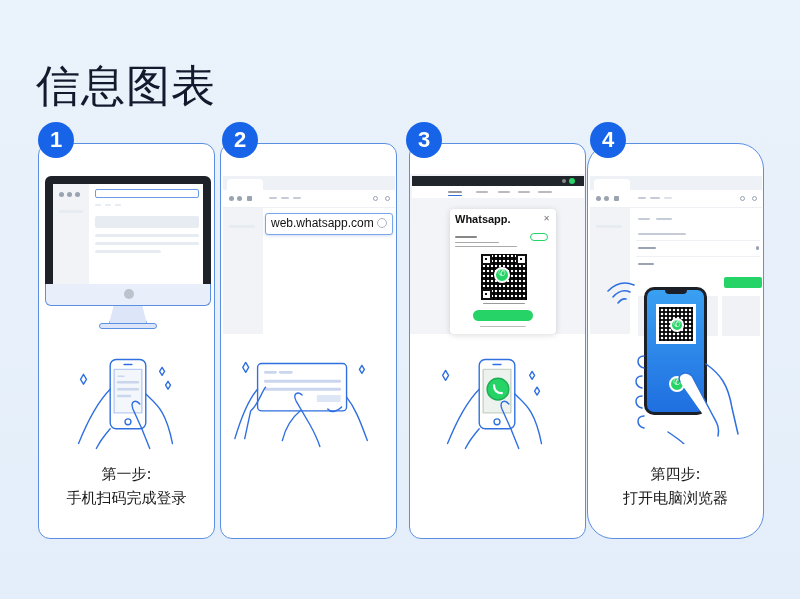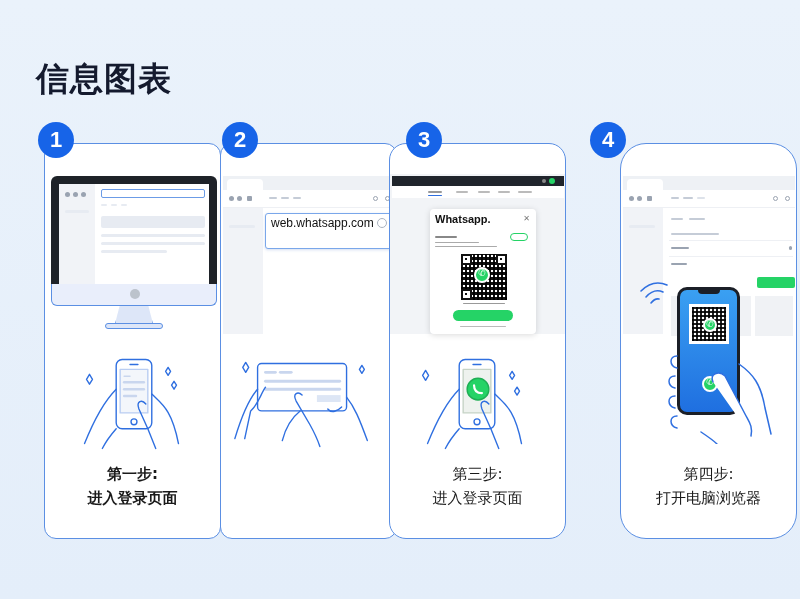--- a/index.html
+++ b/index.html
@@ -4,21 +4,21 @@
 <style>
   * { box-sizing: border-box; margin: 0; padding: 0; }
   html, body { width: 800px; height: 599px; overflow: hidden; }
   body {
     background: linear-gradient(180deg, #eaf2fb 0%, #e4eefa 100%);
     font-family: "DejaVu Sans", "Liberation Sans", sans-serif;
     position: relative;
   }
   .page-title {
     position: absolute; left: 36px; top: 57px;
-    font-size: 33px; font-weight: bold; color: #141a2e; letter-spacing: 1px;
+    font-size: 44px; font-weight: normal; color: #141a2e; letter-spacing: 1px;
   }
   .card {
     position: absolute; top: 143px; width: 177px; height: 396px;
     background: #fff; border: 1.5px solid #5b8fe3; border-radius: 12px;
     overflow: hidden;
   }
   .badge {
     position: absolute; top: 122px; width: 36px; height: 36px; border-radius: 50%;
     background: #1764e8; color: #fff; font-size: 22px; font-weight: bold;
     display: flex; align-items: center; justify-content: center; z-index: 5;
@@ -44,21 +44,21 @@
   .mini-side { position: absolute; left: 0; top: 0; width: 36px; height: 100%; background: #f1f3f7; }
   .bar { position: absolute; background: #e7ebf2; border-radius: 2px; }
   .addr { position: absolute; border: 1.5px solid #6b9be6; border-radius: 2px; background: #fff; }
 
   
   .browser { position: absolute; left: 2px; top: 2px; width: 172px; height: 158px; background: #fff; }
   .tabstrip { position: absolute; left: 0; top: 0; width: 100%; height: 14px; background: #eef1f5; }
   .tab { position: absolute; left: 4px; top: 3px; width: 36px; height: 11px; background: #fff; border-radius: 4px 4px 0 0; }
   .toolbar { position: absolute; left: 0; top: 14px; width: 100%; height: 18px; background: #fff; border-bottom: 1px solid #eef0f4; }
   .tb-ico { position: absolute; top: 6px; width: 5px; height: 5px; border-radius: 50%; background: #9aa3b1; }
-  .url-big { position: absolute; left: 44px; top: 39px; width: 128px; height: 36px; border: 1.5px solid #7aa7ea; border-radius: 3px; background: #fff; box-shadow: 0 1px 3px rgba(80,120,200,0.25); font-size: 12px; color: #111; line-height: 19px; padding-left: 5px; font-family: "Liberation Sans", sans-serif; }
+  .url-big { position: absolute; left: 44px; top: 39px; width: 128px; height: 22px; border: 1.5px solid #7aa7ea; border-radius: 3px; background: #fff; box-shadow: 0 1px 3px rgba(80,120,200,0.25); font-size: 12px; color: #111; line-height: 19px; padding-left: 5px; font-family: "Liberation Sans", sans-serif; }
   .url-big .mag { position: absolute; right: 5px; top: 4px; width: 10px; height: 10px; border: 1.3px solid #aab3c0; border-radius: 50%; }
 
   
   .darkbar { position: absolute; left: 2px; top: 2px; width: 172px; height: 10px; background: #20252c; }
   .navrow { position: absolute; left: 2px; top: 12px; width: 172px; height: 12px; background: #fff; font-size: 4px; color: #555; }
   .dialog { position: absolute; left: 40px; top: 35px; width: 106px; height: 125px; background: #fff; border-radius: 4px; box-shadow: 0 1px 6px rgba(0,0,0,0.15); }
   .wa-title { position: absolute; left: 5px; top: 4px; font-size: 11px; font-weight: bold; color: #111; font-family: "Liberation Sans", sans-serif; }
   .close-x { position: absolute; right: 6px; top: 5px; font-size: 8px; color: #777; }
   .qr { position: absolute; left: 31px; top: 45px; width: 46px; height: 46px;
         background:
@@ -88,21 +88,21 @@
 </head>
 <body>
 
 <div class="page-title">信息图表</div>
 
 <div class="badge" style="left:38px;">1</div>
 <div class="badge" style="left:222px;">2</div>
 <div class="badge" style="left:406px;">3</div>
 <div class="badge" style="left:590px;">4</div>
 
-<div class="card" style="left:44px;font-weight:bold;">
+<div class="card" style="left:38px;">
   <div class="screen-area">
     <div class="monitor">
       <div class="bezel"></div>
       <div class="display">
         <div class="mini-side"></div>
         <div class="tb-ico" style="left:6px;top:8px;"></div>
         <div class="tb-ico" style="left:14px;top:8px;"></div>
         <div class="tb-ico" style="left:22px;top:8px;"></div>
         <div class="addr" style="left:42px;top:5px;width:104px;height:9px;"></div>
         <div class="bar" style="left:6px;top:26px;width:24px;height:3px;"></div>
@@ -133,21 +133,21 @@
     <path d="M72 40 C60 52 50 70 40 95"></path>
     <path d="M108 45 C118 55 128 60 135 95"></path>
     <path d="M102 55 C98 50 92 52 95 60 L104 80 C108 90 110 95 112 100"></path>
     <path d="M72 80 C65 88 60 96 58 100"></path>
     <path d="M42 30 l3 -5 l3 5 l-3 5 z"></path>
     <path d="M122 22 l2.5 -4 l2.5 4 l-2.5 4 z"></path>
     <path d="M128 36 l2.5 -4 l2.5 4 l-2.5 4 z"></path>
   </svg>
   <div class="caption">
     <span class="step">第一步:</span>
-    <span class="desc">进入登录页面</span>
+    <span class="desc">手机扫码完成登录</span>
   </div>
 </div>
 
 <div class="card" style="left:220px;">
   <div class="screen-area">
     <div class="browser">
       <div class="tabstrip">
           <div class="tab"></div>
         </div>
       <div class="toolbar">
@@ -181,21 +181,21 @@
     <path d="M82 46 C78 42 72 44 76 52 L90 76 C95 85 98 92 100 98"></path>
     <path d="M127 48 C135 58 140 70 148 92"></path>
     <path d="M108 60 C112 65 118 62 122 58"></path>
     <path d="M22 18 l3 -5 l3 5 l-3 5 z"></path>
     <path d="M140 20 l2.5 -4 l2.5 4 l-2.5 4 z"></path>
   </svg>
   <div class="caption">
   </div>
 </div>
 
-<div class="card" style="left:389px;border-radius:17px;">
+<div class="card" style="left:409px;">
   <div class="screen-area" style="background:#f2f4f7;">
     <div class="darkbar">
       <div class="tb-ico" style="left:150px;top:3px;width:4px;height:4px;background:#888;"></div>
       <div class="tb-ico" style="left:157px;top:2px;width:6px;height:6px;background:#25d366;"></div>
     </div>
     <div class="navrow">
       <div class="bar" style="left:36px;top:5px;width:14px;height:1.5px;background:#999;"></div>
       <div class="bar" style="left:36px;top:9px;width:14px;height:1px;background:#2f6fe0;"></div>
       <div class="bar" style="left:64px;top:5px;width:12px;height:1.5px;background:#bbb;"></div>
       <div class="bar" style="left:86px;top:5px;width:12px;height:1.5px;background:#bbb;"></div>
@@ -228,27 +228,23 @@
     <circle cx="89" cy="40" r="11" fill="#25d366" stroke="#1fae54"></circle>
     <path d="M85 36 q0 8 8 8" stroke="#fff" stroke-width="2.2"></path>
     <path d="M70 40 C58 52 48 70 38 95"></path>
     <path d="M106 45 C116 55 126 60 133 95"></path>
     <path d="M100 55 C96 50 90 52 93 60 L102 80 C106 90 108 95 110 100"></path>
     <path d="M70 80 C63 88 58 96 56 100"></path>
     <path d="M33 26 l3 -5 l3 5 l-3 5 z"></path>
     <path d="M121 26 l2.5 -4 l2.5 4 l-2.5 4 z"></path>
     <path d="M126 42 l2.5 -4 l2.5 4 l-2.5 4 z"></path>
   </svg>
-  <div class="caption">
-    <span class="step">第三步:</span>
-    <span class="desc">进入登录页面</span>
-  </div>
 </div>
 
-<div class="card" style="left:620px;border-radius:26px;">
+<div class="card" style="left:587px;border-radius:26px;">
   <div class="screen-area">
     <div class="browser">
       <div class="tabstrip">
           <div class="tab"></div>
         </div>
       <div class="toolbar">
         <div class="tb-ico" style="left:6px;"></div>
         <div class="tb-ico" style="left:14px;"></div>
         <div class="tb-ico" style="left:24px;border-radius:1px;"></div>
         <div class="bar" style="left:48px;top:7px;width:8px;height:2px;background:#c5ccd7;"></div>

